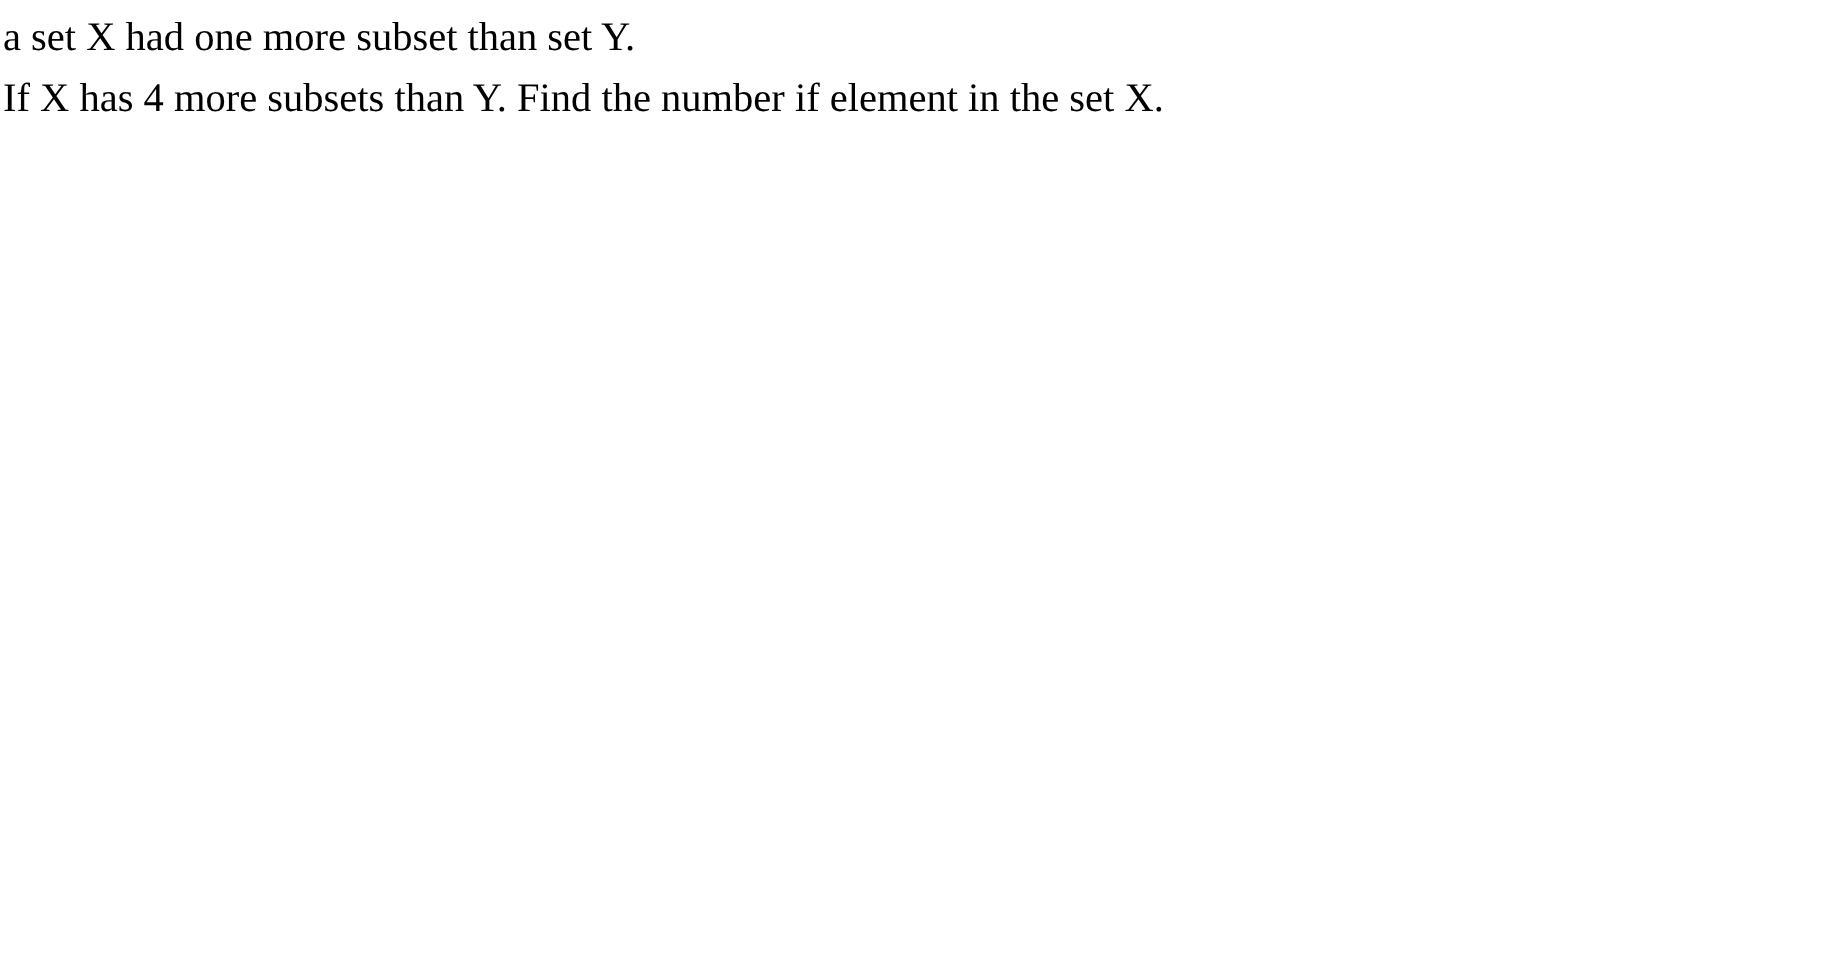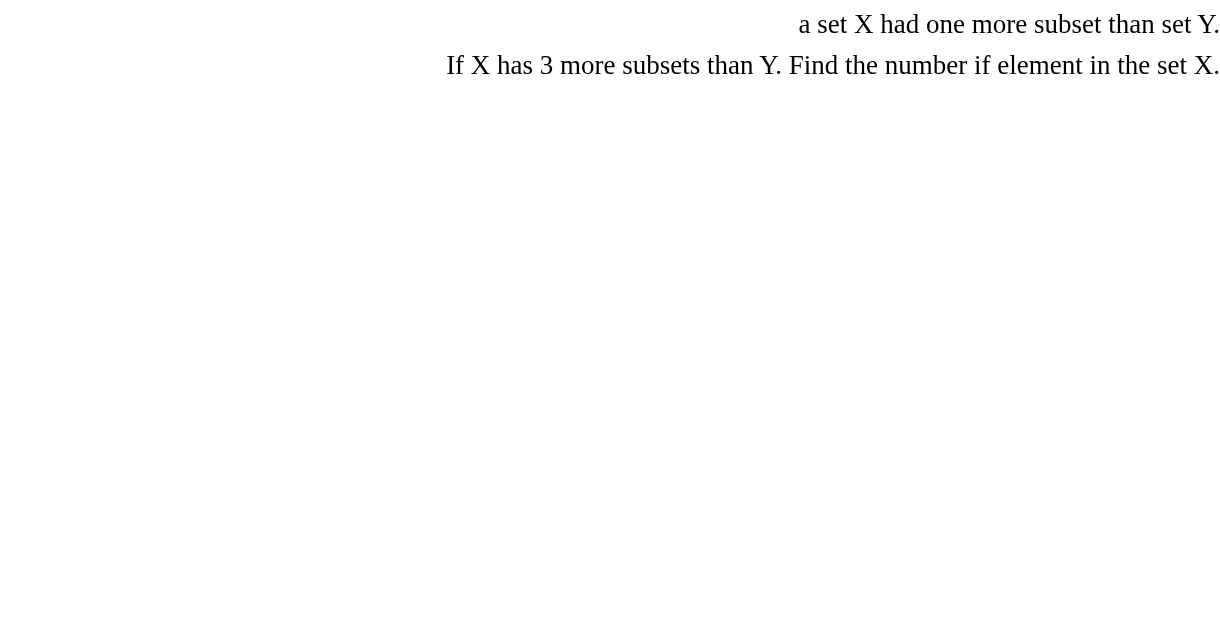--- a/index.html
+++ b/index.html
@@ -13,20 +13,19 @@
       background: #ffffff;
       font-family: "Times New Roman", Times, serif;
       font-size: 27px;
       color: #000000;
       padding-top: 4px;
       padding-left: 2px;
     }
     .line {
       line-height: 1.5;
       white-space: nowrap;
-      text-align: right;
     }
   </style>
 </head>
 <body>
 
 <div class="line">a set X had one more subset than set Y.</div>
-<div class="line">If X has 3 more subsets than Y. Find the number if element in the set X.</div>
+<div class="line">If X has 4 more subsets than Y. Find the number if element in the set X.</div>
 
 </body></html>

